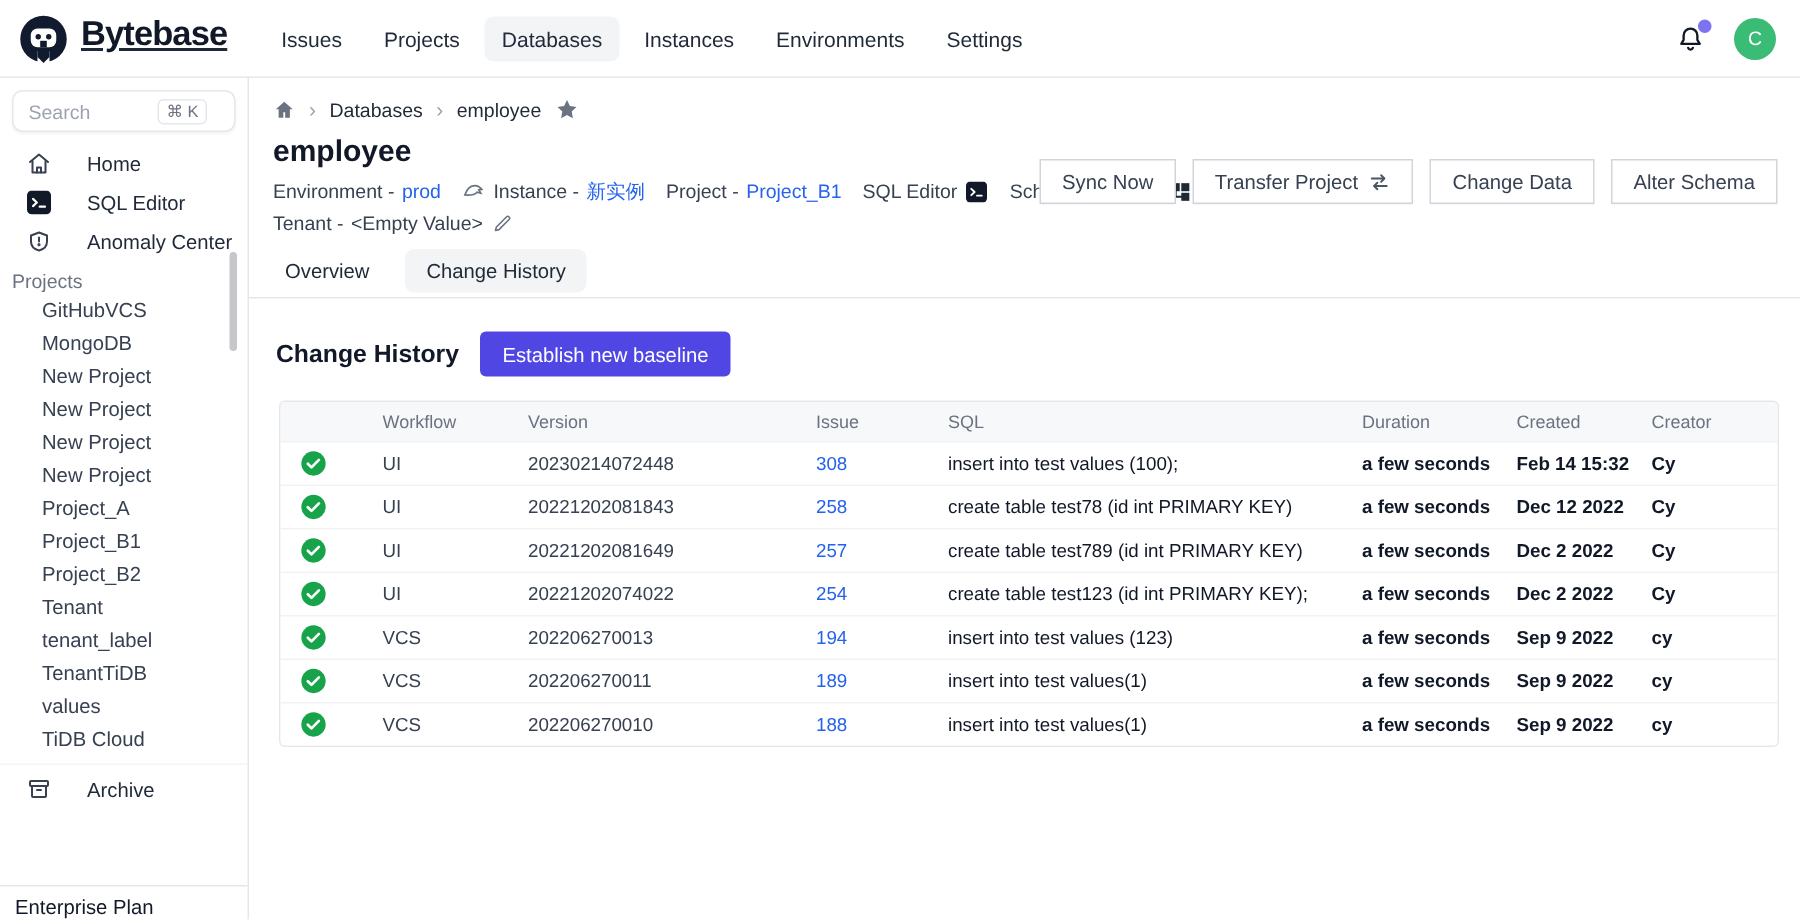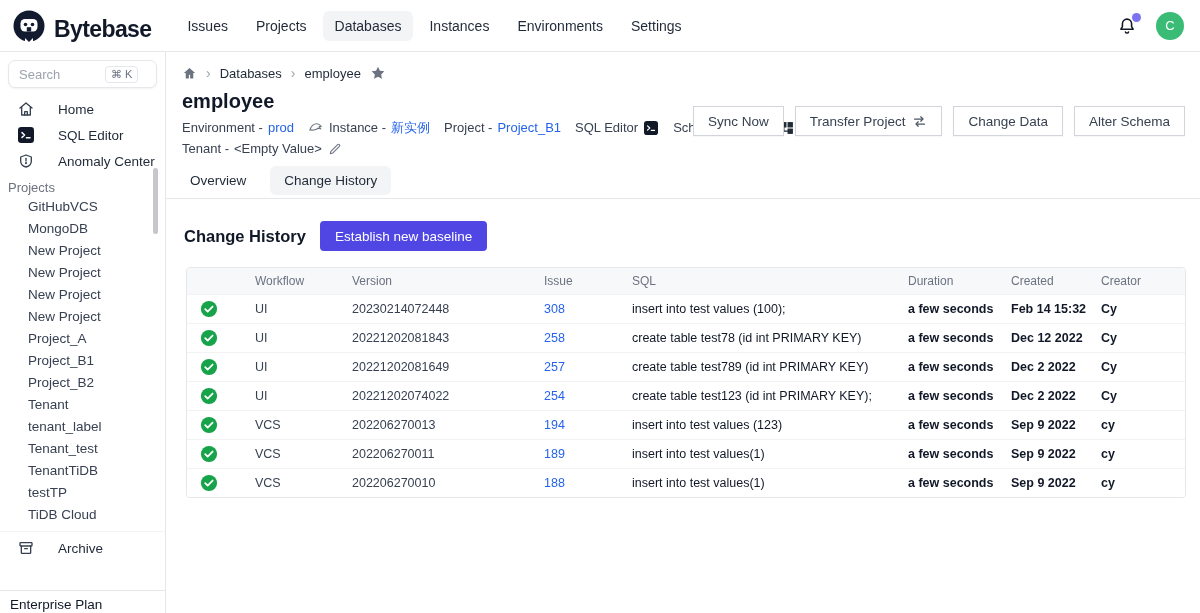--- a/index.html
+++ b/index.html
@@ -1,21 +1,21 @@
 <!DOCTYPE html>
 <html><head>
 <meta charset="utf-8">
 <style>
   * { box-sizing: border-box; margin: 0; padding: 0; }
   html,body { width:1200px; height:613px; overflow:hidden; }
   body { font-family:"Liberation Sans", sans-serif; background:#fff; color:#1f2937; font-size:14px; }
 
   
   .navbar { height:52px; display:flex; align-items:center; padding:0 16px 0 12px; border-bottom:1px solid #e5e7eb; }
-  .brand { display:flex; align-items:flex-end; gap:8px; cursor:pointer; }
+  .brand { display:flex; align-items:flex-start; gap:8px; cursor:pointer;text-decoration:underline; }
   .brand-text { font-size:23px; font-weight:800; color:#111827; letter-spacing:-0.6px; }
   .nav-links { display:flex; align-items:center; gap:4px; margin-left:24px; }
   .nav-link { font-size:14px; color:#1f2937; padding:7px 12px; border-radius:6px; cursor:pointer; white-space:nowrap; }
   .nav-link.active { background:#f3f4f6; }
   .nav-right { margin-left:auto; display:flex; align-items:center; gap:18px; }
   .bell-wrap { position:relative; width:22px; height:22px; cursor:pointer; }
   .bell-dot { position:absolute; top:-2px; right:-3px; width:9px; height:9px; border-radius:50%; }
   .avatar { width:28px; height:28px; border-radius:50%; color:#fff; display:flex; align-items:center; justify-content:center; font-size:13px; cursor:pointer; }
 
   
@@ -155,23 +155,22 @@
     <div class="proj-item">MongoDB</div>
     <div class="proj-item">New Project</div>
     <div class="proj-item">New Project</div>
     <div class="proj-item">New Project</div>
     <div class="proj-item">New Project</div>
     <div class="proj-item">Project_A</div>
     <div class="proj-item">Project_B1</div>
     <div class="proj-item">Project_B2</div>
     <div class="proj-item">Tenant</div>
     <div class="proj-item">tenant_label</div>
-    <div class="proj-item">Tenant_test</div>
     <div class="proj-item">TenantTiDB</div>
-    <div class="proj-item">testTP</div>
+    <div class="proj-item">values</div>
     <div class="proj-item">TiDB Cloud</div>
 
     <div class="side-sep"></div>
     <div class="side-item">
       <span class="side-icon">
         <svg width="16" height="16" viewBox="0 0 24 24" fill="none" stroke="#374151" stroke-width="2" stroke-linecap="round" stroke-linejoin="round">
             <rect x="3" y="4" width="18" height="5" rx="1"></rect>
             <path d="M5 9v10a1 1 0 0 0 1 1h12a1 1 0 0 0 1-1V9"></path>
             <path d="M10 13h4"></path>
           </svg>

